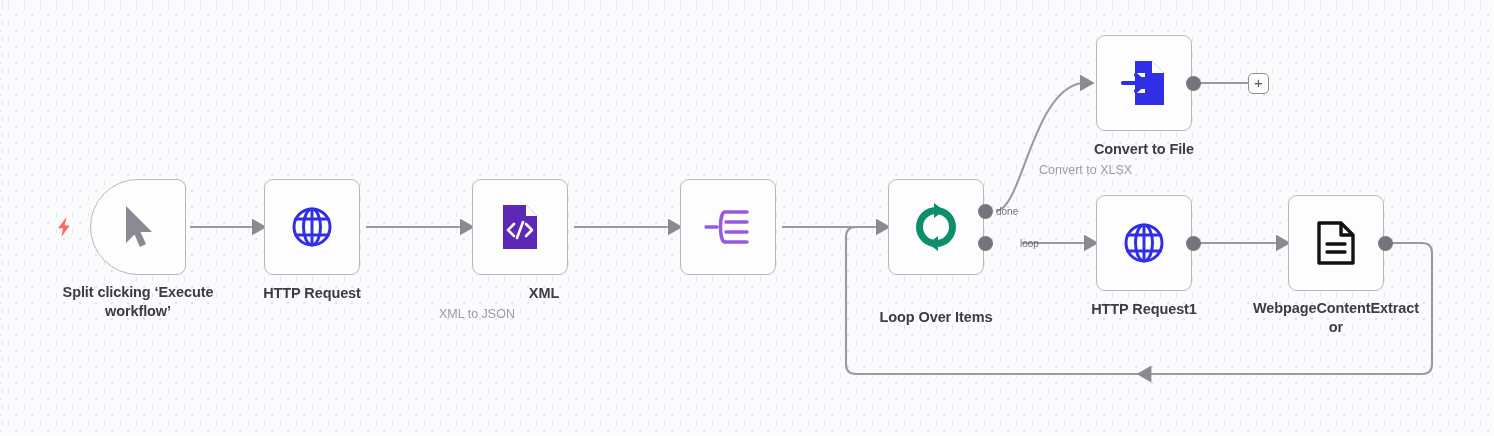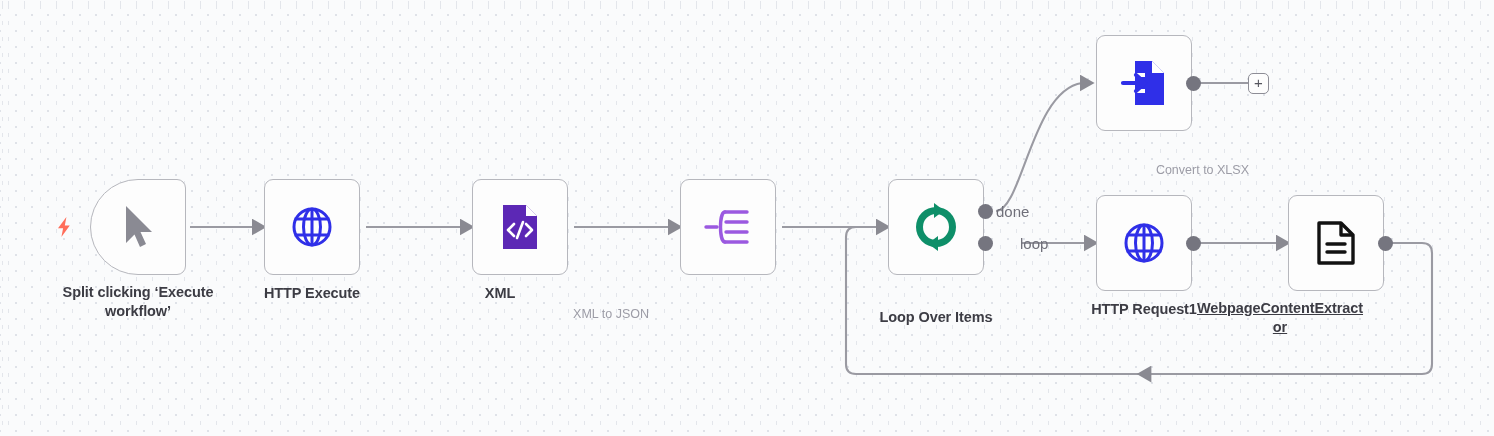--- a/index.html
+++ b/index.html
@@ -76,40 +76,40 @@
     font-weight: 600;
     color: #3c3c44;
     line-height: 20px;
     letter-spacing: -0.1px;
   }
   .node-label.two-line { line-height: 19px; }
 
   .node-sublabel {
     position: absolute;
     width: 210px;
-    text-align: right;
+    text-align: left;
     font-size: 12.5px;
     font-weight: 400;
     color: #9c9ca6;
     line-height: 17px;
     white-space: nowrap;
     overflow: hidden;
     text-overflow: ellipsis;
   }
 
   .port-dot {
     position: absolute;
     width: 15px;
     height: 15px;
     border-radius: 50%;
     background: #75757f;
   }
   .port-label {
     position: absolute;
-    font-size: 15px;
+    font-size: 10px;
     color: #6f6f79;
     line-height: 14px;
   }
 
   .plus-btn {
     position: absolute;
     width: 21px;
     height: 21px;
     box-sizing: border-box;
     border: 1.6px solid #8d8d96;
@@ -193,34 +193,34 @@
     <svg class="icon" width="48" height="48" viewBox="0 0 48 48" xmlns="http://www.w3.org/2000/svg">
       <g stroke="#2f2fe8" stroke-width="3" fill="none">
         <circle cx="24" cy="24" r="18"></circle>
         <ellipse cx="24" cy="24" rx="8.5" ry="18"></ellipse>
         <line x1="6.5" y1="16" x2="41.5" y2="16"></line>
         <line x1="6.5" y1="32" x2="41.5" y2="32"></line>
         <line x1="24" y1="6" x2="24" y2="42"></line>
       </g>
     </svg>
   </div>
-  <div class="node-label" style="left:212px; top:283px;">HTTP Execute</div>
+  <div class="node-label" style="left:212px; top:283px;">HTTP Request</div>
 
   <div class="node" style="left:472px; top:179px;">
     <svg class="icon" width="46" height="50" viewBox="0 0 46 50" xmlns="http://www.w3.org/2000/svg">
       <path d="M6 3 H29 L40 14 V47 H6 Z" fill="#5c28b5"></path>
       <path d="M29 3 L40 14 H29 Z" fill="#ffffff"></path>
       <g stroke="#ffffff" stroke-width="2.6" fill="none" stroke-linecap="round" stroke-linejoin="round">
         <polyline points="17,22 11,28 17,34"></polyline>
         <polyline points="29,22 35,28 29,34"></polyline>
         <line x1="26" y1="20" x2="20" y2="36"></line>
       </g>
     </svg>
   </div>
-  <div class="node-label" style="left:400px; top:283px;">XML</div>
+  <div class="node-label" style="left:444px; top:283px;">XML</div>
   <div class="node-sublabel" style="left:439px; top:306px;">XML to JSON</div>
 
   <div class="node" style="left:680px; top:179px;">
     <svg class="icon" width="50" height="44" viewBox="0 0 50 44" xmlns="http://www.w3.org/2000/svg">
       <g stroke="#9b59e0" stroke-width="3.4" fill="none" stroke-linecap="round">
         <line x1="3" y1="22" x2="14" y2="22"></line>
         <path d="M22 7 C16 7 16 37 22 37" stroke-width="3.4"></path>
         <line x1="22" y1="7" x2="44" y2="7"></line>
         <line x1="23" y1="17" x2="44" y2="17"></line>
         <line x1="23" y1="27" x2="44" y2="27"></line>
@@ -247,20 +247,21 @@
   <div class="port-label" style="left:996px; top:237px;margin-left:24px;">loop</div>
   <div class="node-label" style="left:836px; top:283px;margin-top:24px;">Loop Over Items</div>
 
   <div class="node" style="left:1096px; top:35px;">
     <svg class="icon" width="50" height="50" viewBox="0 0 50 50" xmlns="http://www.w3.org/2000/svg">
       <path d="M16 3 H33 L45 15 V47 H16 V35 H26 V31 H16 V19 H26 V15 H16 Z" fill="#2f2fe8"></path>
       <path d="M33 3 L45 15 H33 Z" fill="#ffffff"></path>
       <path d="M4 25 H24 M17 17 L26 25 L17 33" stroke="#2f2fe8" stroke-width="4.2" fill="none" stroke-linecap="round" stroke-linejoin="round"></path>
     </svg>
   </div>
+  <div class="node-label" style="left:1044px; top:139px;">Convert to File</div>
   <div class="node-sublabel" style="left:1039px; top:162px;">Convert to XLSX</div>
   <div class="port-dot" style="left:1186px; top:76px;"></div>
   <div class="plus-btn" style="left:1248px; top:73px;">+</div>
 
   <div class="node" style="left:1096px; top:195px;">
     <svg class="icon" width="48" height="48" viewBox="0 0 48 48" xmlns="http://www.w3.org/2000/svg">
       <g stroke="#2f2fe8" stroke-width="3" fill="none">
         <circle cx="24" cy="24" r="18"></circle>
         <ellipse cx="24" cy="24" rx="8.5" ry="18"></ellipse>
         <line x1="6.5" y1="16" x2="41.5" y2="16"></line>
@@ -276,18 +277,18 @@
     <svg class="icon" width="42" height="48" viewBox="0 0 42 48" xmlns="http://www.w3.org/2000/svg">
       <path d="M4 4 H26 L38 16 V44 H4 Z" fill="none" stroke="#121212" stroke-width="3.4" stroke-linejoin="round"></path>
       <path d="M26 4 L26 16 L38 16" fill="none" stroke="#121212" stroke-width="3.4" stroke-linejoin="round"></path>
       <g stroke="#121212" stroke-width="3.4" stroke-linecap="round">
         <line x1="12" y1="25" x2="30" y2="25"></line>
         <line x1="12" y1="33" x2="30" y2="33"></line>
       </g>
     </svg>
   </div>
   <div class="port-dot" style="left:1378px; top:236px;"></div>
-  <div class="node-label two-line" style="left:1180px; top:299px;text-decoration:underline;">
+  <div class="node-label two-line" style="left:1236px; top:299px;">
     <div>WebpageContentExtract</div>
     <div>or</div>
   </div>
 
 </div>
 
 </body></html>

